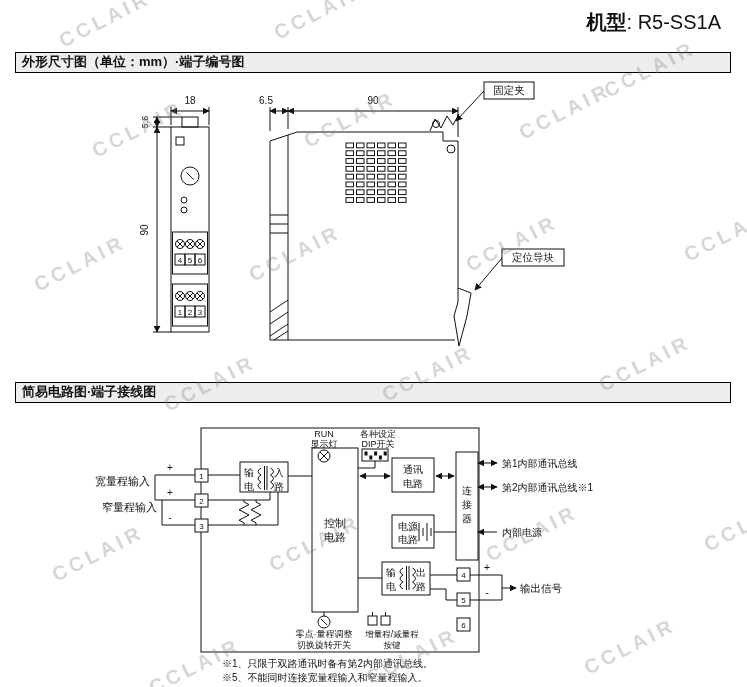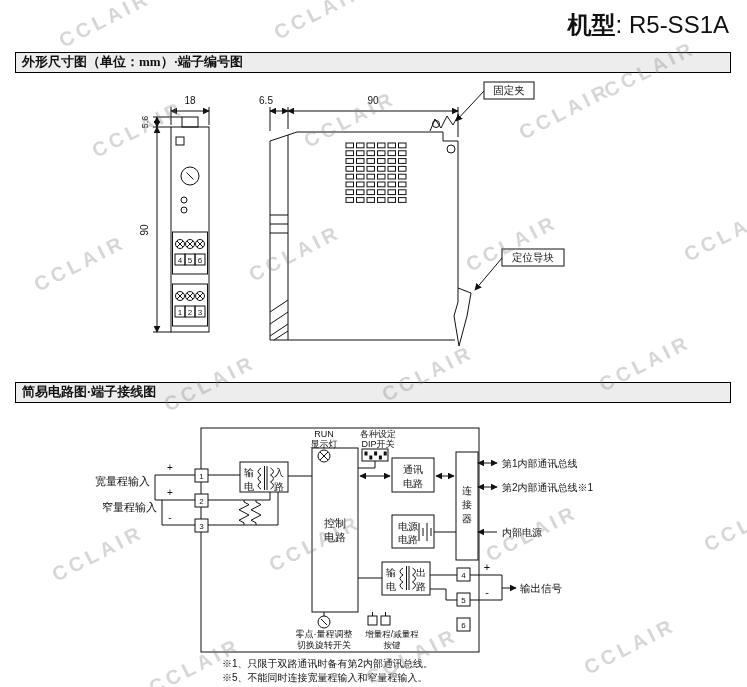--- a/index.html
+++ b/index.html
@@ -1,21 +1,21 @@
 <!DOCTYPE html>
 <html><head>
 <meta charset="utf-8">
 <style>
   html,body{margin:0;padding:0;}
   body{width:747px;height:687px;position:relative;background:#fff;font-family:"Liberation Sans",sans-serif;color:#111;overflow:hidden;}
   .watermark{position:absolute;font-size:20px;font-weight:bold;letter-spacing:4px;color:rgba(130,130,130,.33);transform:rotate(-27deg);white-space:nowrap;pointer-events:none;}
-  #model-title{position:absolute;top:9px;right:18px;font-size:24px;}
+  #model-title{position:absolute;top:9px;right:26px;font-size:20px;}
   #model-title .lbl{font-weight:bold;}
   .section-bar{position:absolute;left:15px;width:716px;height:21px;box-sizing:border-box;border:1.5px solid #000;background:#ededed;font-size:13px;font-weight:bold;line-height:18px;padding-left:6px;}
-  #bar-dimensions{top:52px;font-family:Liberation Serif, serif;}
+  #bar-dimensions{top:52px;}
   #bar-circuit{top:382px;}
   #art{position:absolute;left:0;top:0;}
   #notes{position:absolute;left:222px;top:657px;font-size:10px;line-height:13.5px;}
   #art text{font-family:"Liberation Sans",sans-serif;fill:#111;stroke:none;}
   .ln{stroke:#111;stroke-width:1;fill:none;}
   .fillb{fill:#111;stroke:none;}
   .wbox{fill:#fff;stroke:#111;stroke-width:1;}
 </style>
 </head>
 <body>

